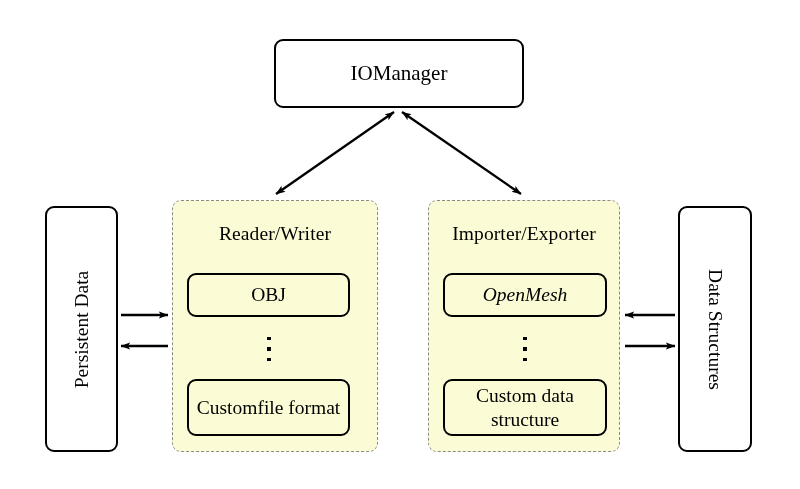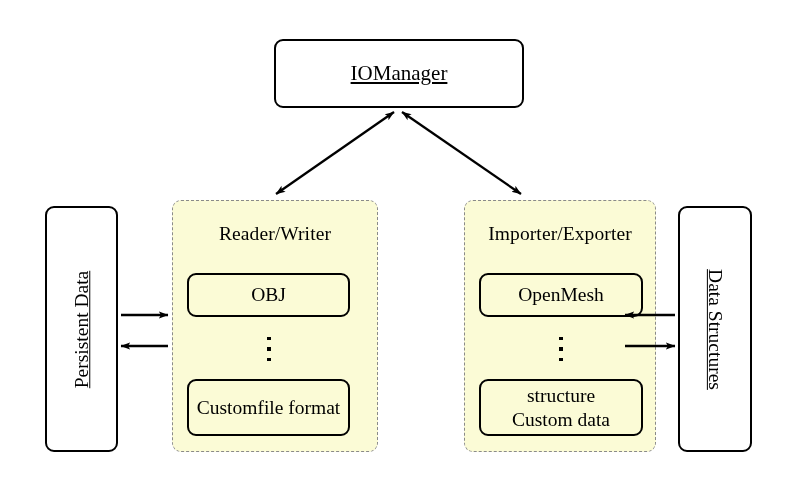--- a/index.html
+++ b/index.html
@@ -22,21 +22,20 @@
     position: absolute;
     box-sizing: border-box;
     display: flex;
     align-items: center;
     justify-content: center;
     text-align: center;
     background: #ffffff;
     border: 2.6px solid #000000;
     border-radius: 9px;
     line-height: 1.18;
-    text-decoration: underline;
   }
 
   .group {
     position: absolute;
     box-sizing: border-box;
     background: #fbfbd6;
     border: 1.6px dashed #8a8a8a;
     border-radius: 9px;
   }
 
@@ -133,37 +132,37 @@
         <i></i>
         <i></i>
     </div>
 
     <div class="sub" style="left:14px; top:178px; width:163px; height:57px; flex-direction:row;">
       <span>Custom</span>
       <span>file format</span>
     </div>
   </div>
 
-  <div class="group" id="group-importer-exporter" style="left:428px; top:200px; width:192px; height:252px;margin-left:36px;">
+  <div class="group" id="group-importer-exporter" style="left:428px; top:200px; width:192px; height:252px;">
 
     <div class="group-title" style="top:22px;">Importer/Exporter</div>
 
-    <div class="sub" style="left:14px; top:72px; width:164px; height:44px;">
+    <div class="sub" style="left:14px; top:72px; width:164px; height:44px;font-style:italic;">
       <span>OpenMesh</span>
     </div>
 
     <div class="vdots" style="left:91px; top:136px;">
       <i></i>
         <i></i>
         <i></i>
     </div>
 
     <div class="sub" style="left:14px; top:178px; width:164px; height:57px; flex-direction:column;">
+      <span>Custom data</span>
       <span>structure</span>
-      <span>Custom data</span>
     </div>
   </div>
 
   <svg id="arrows" viewBox="0 0 800 489">
     <defs>
       <marker id="ah" markerWidth="11" markerHeight="11" refX="9.2" refY="4" orient="auto" markerUnits="userSpaceOnUse">
         <path d="M0,0.4 L9.6,4 L0,7.6 L2.2,4 Z" fill="#000"></path>
       </marker>
       <marker id="ah-start" markerWidth="11" markerHeight="11" refX="0.4" refY="4" orient="auto" markerUnits="userSpaceOnUse">
         <path d="M9.6,0.4 L0,4 L9.6,7.6 L7.4,4 Z" fill="#000"></path>

